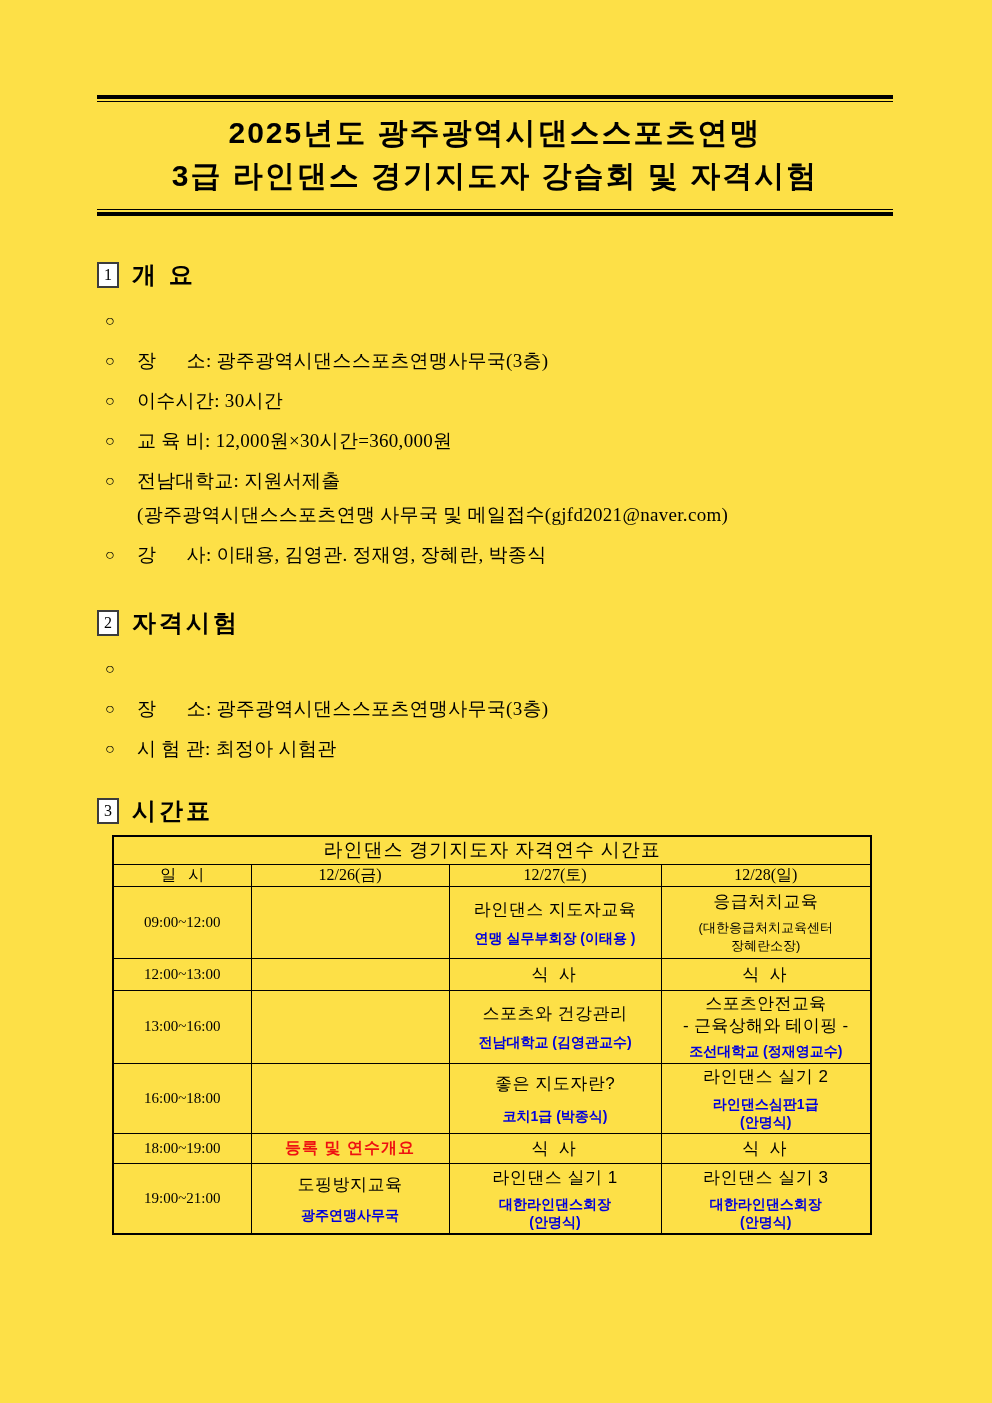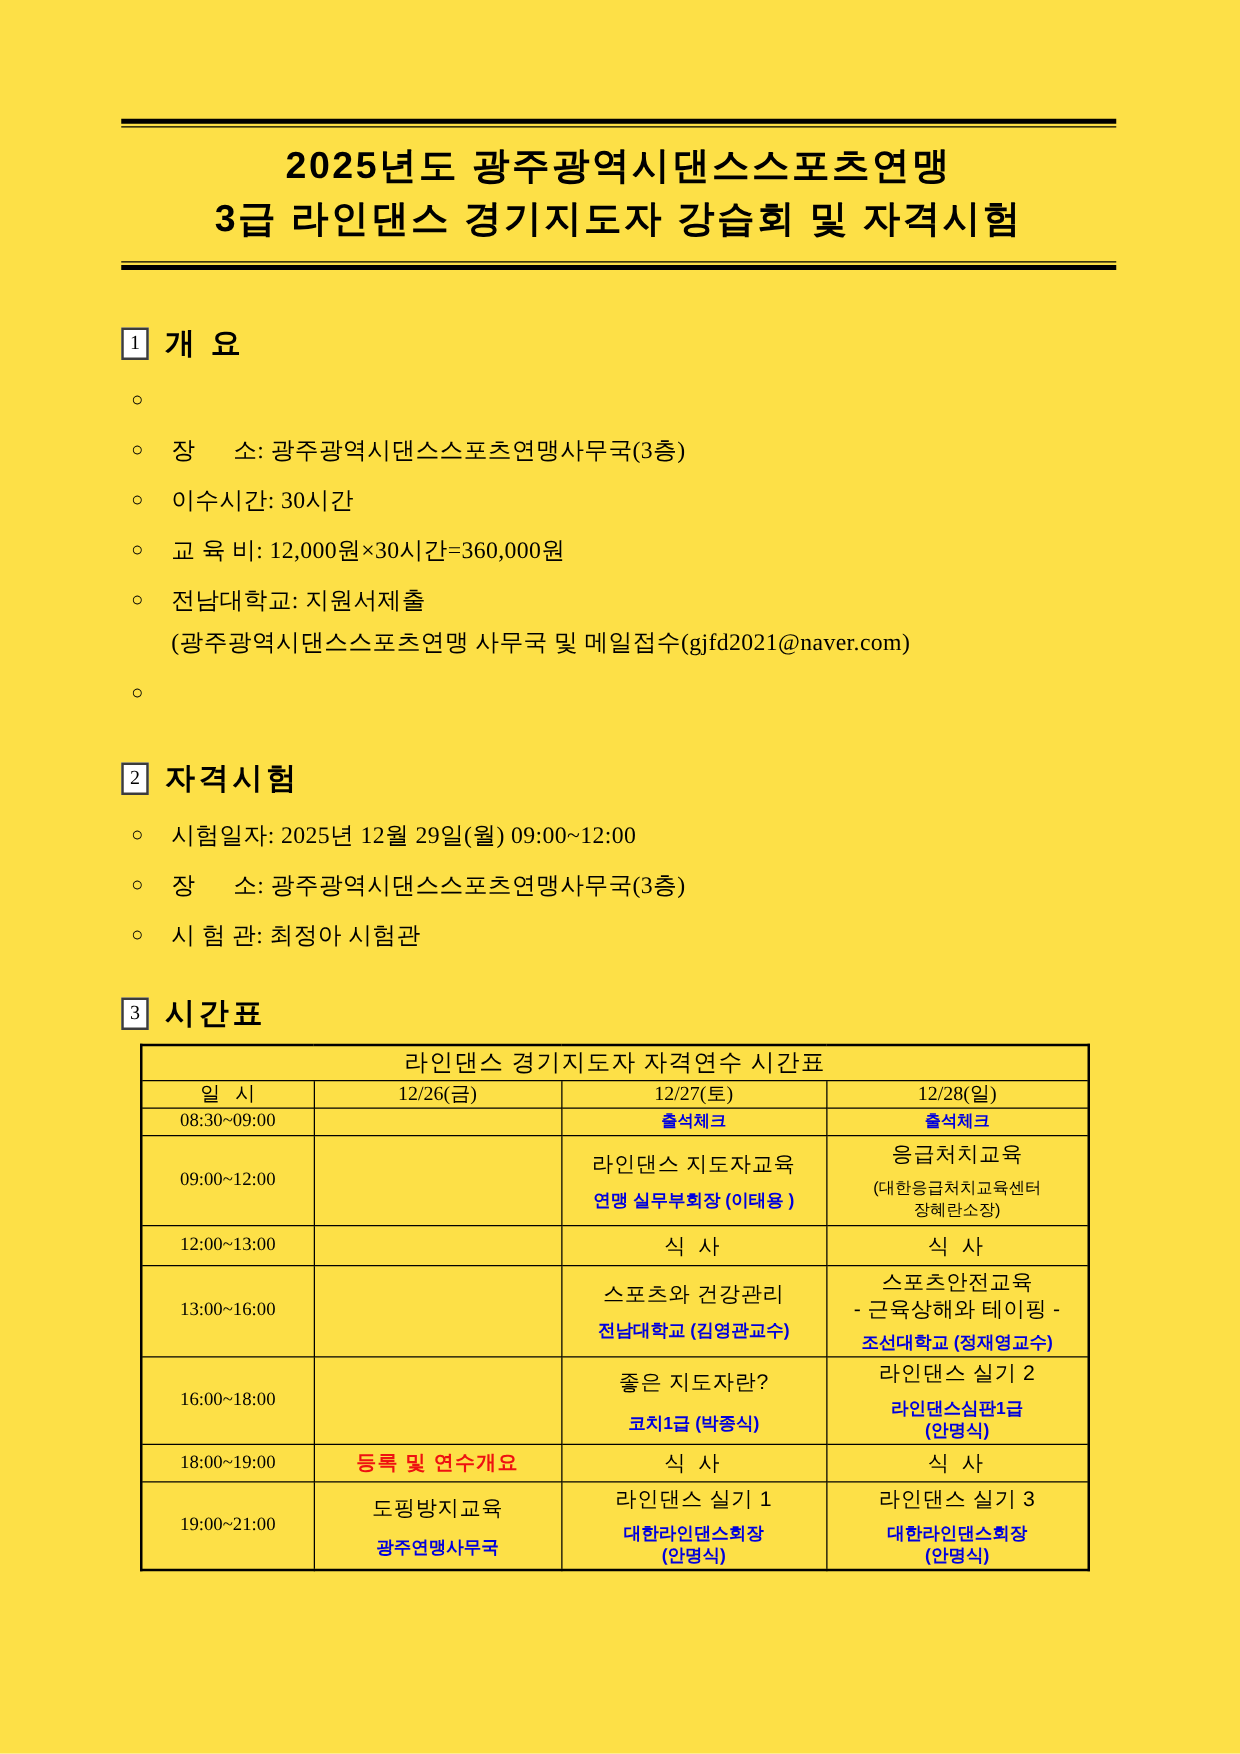--- a/index.html
+++ b/index.html
@@ -93,31 +93,31 @@
       </div>
       <div class="item">
         <span class="bullet">○</span>
         <span class="item-text">전남대학교: 지원서제출</span>
       </div>
       <div class="item sub">
         <span class="item-text">(광주광역시댄스스포츠연맹 사무국 및 메일접수(gjfd2021@naver.com)</span>
       </div>
       <div class="item">
         <span class="bullet">○</span>
+        <span class="item-text">강      사: 이태용, 김영관. 정재영, 장혜란, 박종식</span>
       </div>
     </div>
 
     <div class="section-head sec2">
       <span class="sec-num">2</span>
       <span class="sec-title">자격시험</span>
     </div>
     <div class="items">
       <div class="item">
         <span class="bullet">○</span>
-        <span class="item-text">시험일자: 2025년 12월 29일(월) 09:00~12:00</span>
       </div>
       <div class="item">
         <span class="bullet">○</span>
         <span class="item-text">장      소: 광주광역시댄스스포츠연맹사무국(3층)</span>
       </div>
       <div class="item">
         <span class="bullet">○</span>
         <span class="item-text">시 험 관: 최정아 시험관</span>
       </div>
     </div>
@@ -139,30 +139,20 @@
             <tr class="row-title">
           <td colspan="4">라인댄스 경기지도자 자격연수 시간표</td>
         </tr>
         <tr class="row-head">
           <td>일   시</td>
           <td>12/26(금)</td>
           <td>12/27(토)</td>
           <td>12/28(일)</td>
         </tr>
 
-        <tr style="height:22px">
-          <td class="c-time">08:30~09:00</td>
-          <td class="c-body"></td>
-          <td class="c-body">
-                <div class="l-blue-sm">출석체크</div>
-              </td>
-          <td class="c-body">
-                <div class="l-blue-sm">출석체크</div>
-              </td>
-        </tr>
 
         <tr style="height:72px">
           <td class="c-time">09:00~12:00</td>
           <td class="c-body"></td>
           <td class="c-body">
             <div class="cell">
               <div class="l-topic">라인댄스 지도자교육</div>
               <div class="l-blue">연맹 실무부회장 (이태용 )</div>
             </div>
           </td>

